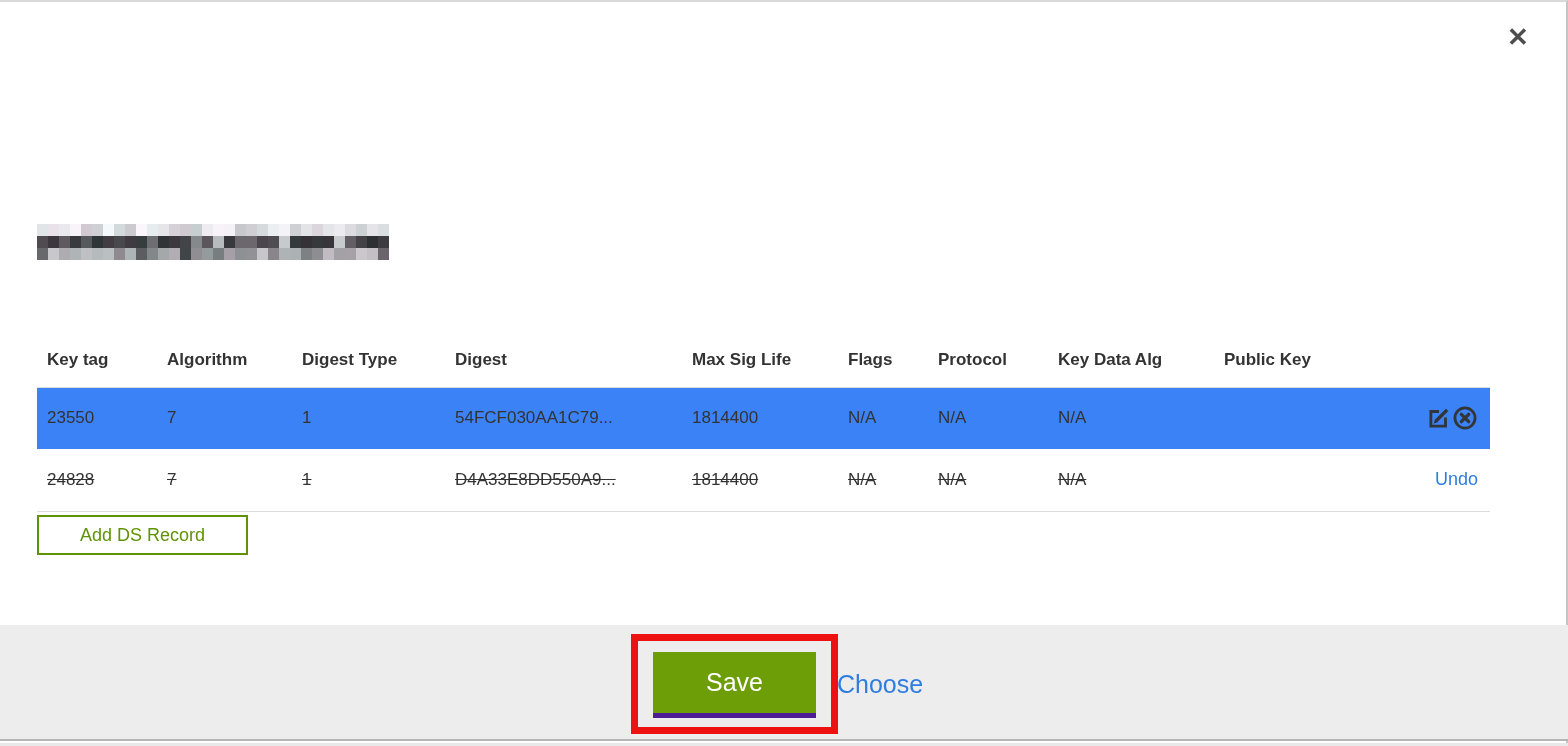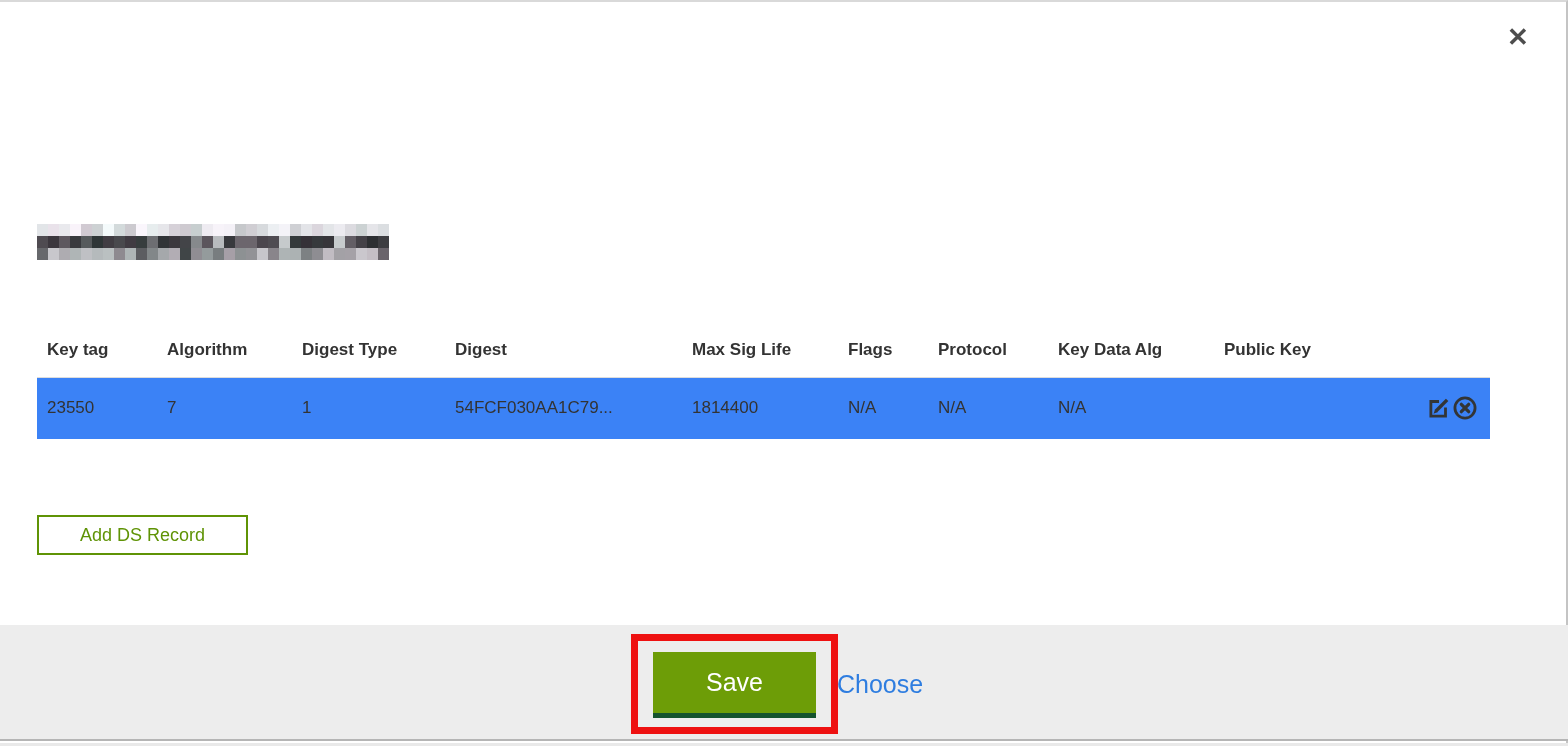--- a/index.html
+++ b/index.html
@@ -35,21 +35,21 @@
     overflow: hidden; font-size: 0; line-height: 0;
   }
   .redacted-domain span.px {
     display: inline-block; width: 11px; height: 12px;
   }
   .instruction {
     position: absolute; left: 37px; top: 286px;
     font-size: 20px; color: #333333;
   }
   table.ds-table {
-    position: absolute; left: 37px; top: 322px;
+    position: absolute; left: 37px; top: 332px;
     width: 1453px;
     border-collapse: collapse;
     table-layout: fixed;
     font-size: 17px; color: #333333;
   }
   table.ds-table th {
     text-align: left; font-weight: 700; color: #333333;
     height: 53px; vertical-align: middle;
     padding-left: 10px;
     border-bottom: 1px solid #dddddd;
@@ -89,21 +89,21 @@
   .page-behind-strip {
     position: absolute; left: 0; top: 741px;
     width: 1568px; height: 5px;
     background: #e9e9e9;
   }
   .save-btn {
     position: absolute; left: 653px; top: 650px;
     width: 163px; height: 66px;
     background: #6d9d07;
     border: none;
-    border-bottom: 5px solid #14532d;
+    border-bottom: 5px solid #4c1d95;
     color: #ffffff; font-size: 25px;
     font-family: "Liberation Sans", "DejaVu Sans", sans-serif;
     cursor: pointer;
   }
   .annotation-box {
     position: absolute; left: 631px; top: 632px;
     width: 207px; height: 100px;
     border: 7px solid #ee1111;
     pointer-events: none;
   }
@@ -169,20 +169,34 @@
               <path d="M7.8 16.4 L10 15.6 L8.6 14.2 Z" fill="#333536" stroke-width="1"></path>
             </svg>
           </span><span class="icon-btn">
             <svg width="26" height="26" viewBox="0 0 24 24" fill="none" stroke="#333536">
               <circle cx="12" cy="12" r="9.3" stroke-width="2.6"></circle>
               <path d="M8.6 8.6 L15.4 15.4 M15.4 8.6 L8.6 15.4" stroke-width="3" stroke-linecap="round"></path>
             </svg>
           </span>
         </td>
       </tr>
+      <tr class="row-deleted">
+        <td class="cell-strike">24828</td>
+        <td class="cell-strike">7</td>
+        <td class="cell-strike">1</td>
+        <td class="cell-strike">D4A33E8DD550A9...</td>
+        <td class="cell-strike">1814400</td>
+        <td class="cell-strike">N/A</td>
+        <td class="cell-strike">N/A</td>
+        <td class="cell-strike">N/A</td>
+        <td class="cell-strike"></td>
+        <td class="actions-cell">
+          <a class="undo-link" href="#">Undo</a>
+        </td>
+      </tr>
     </tbody>
   </table>
 
   <button class="add-btn">Add DS Record</button>
 
   <div class="footer"></div>
   <div class="page-behind-strip"></div>
 
   <button class="save-btn">Save</button>
   <div class="annotation-box"></div>

